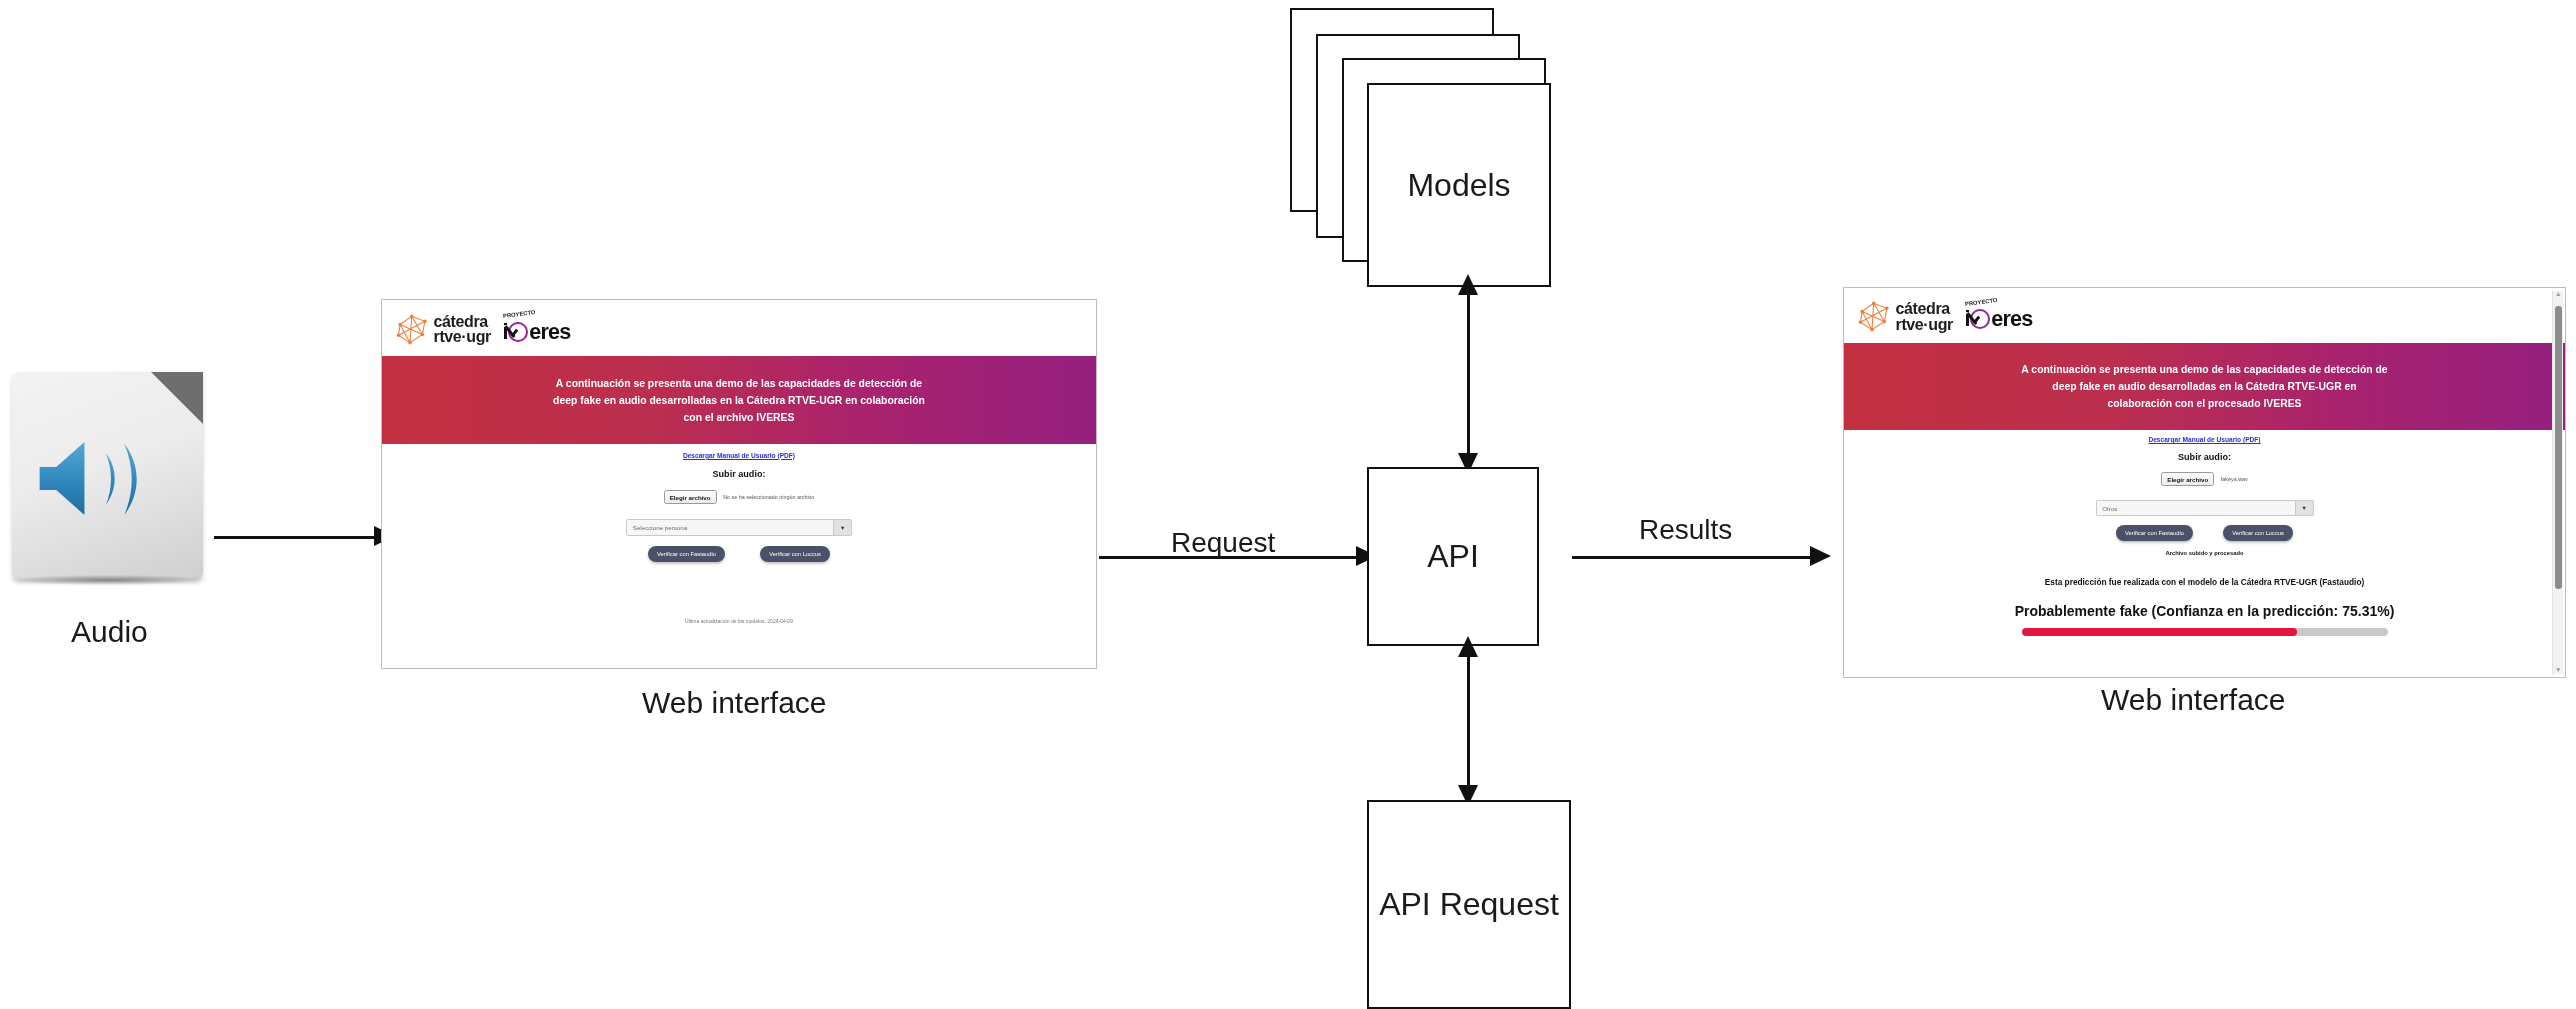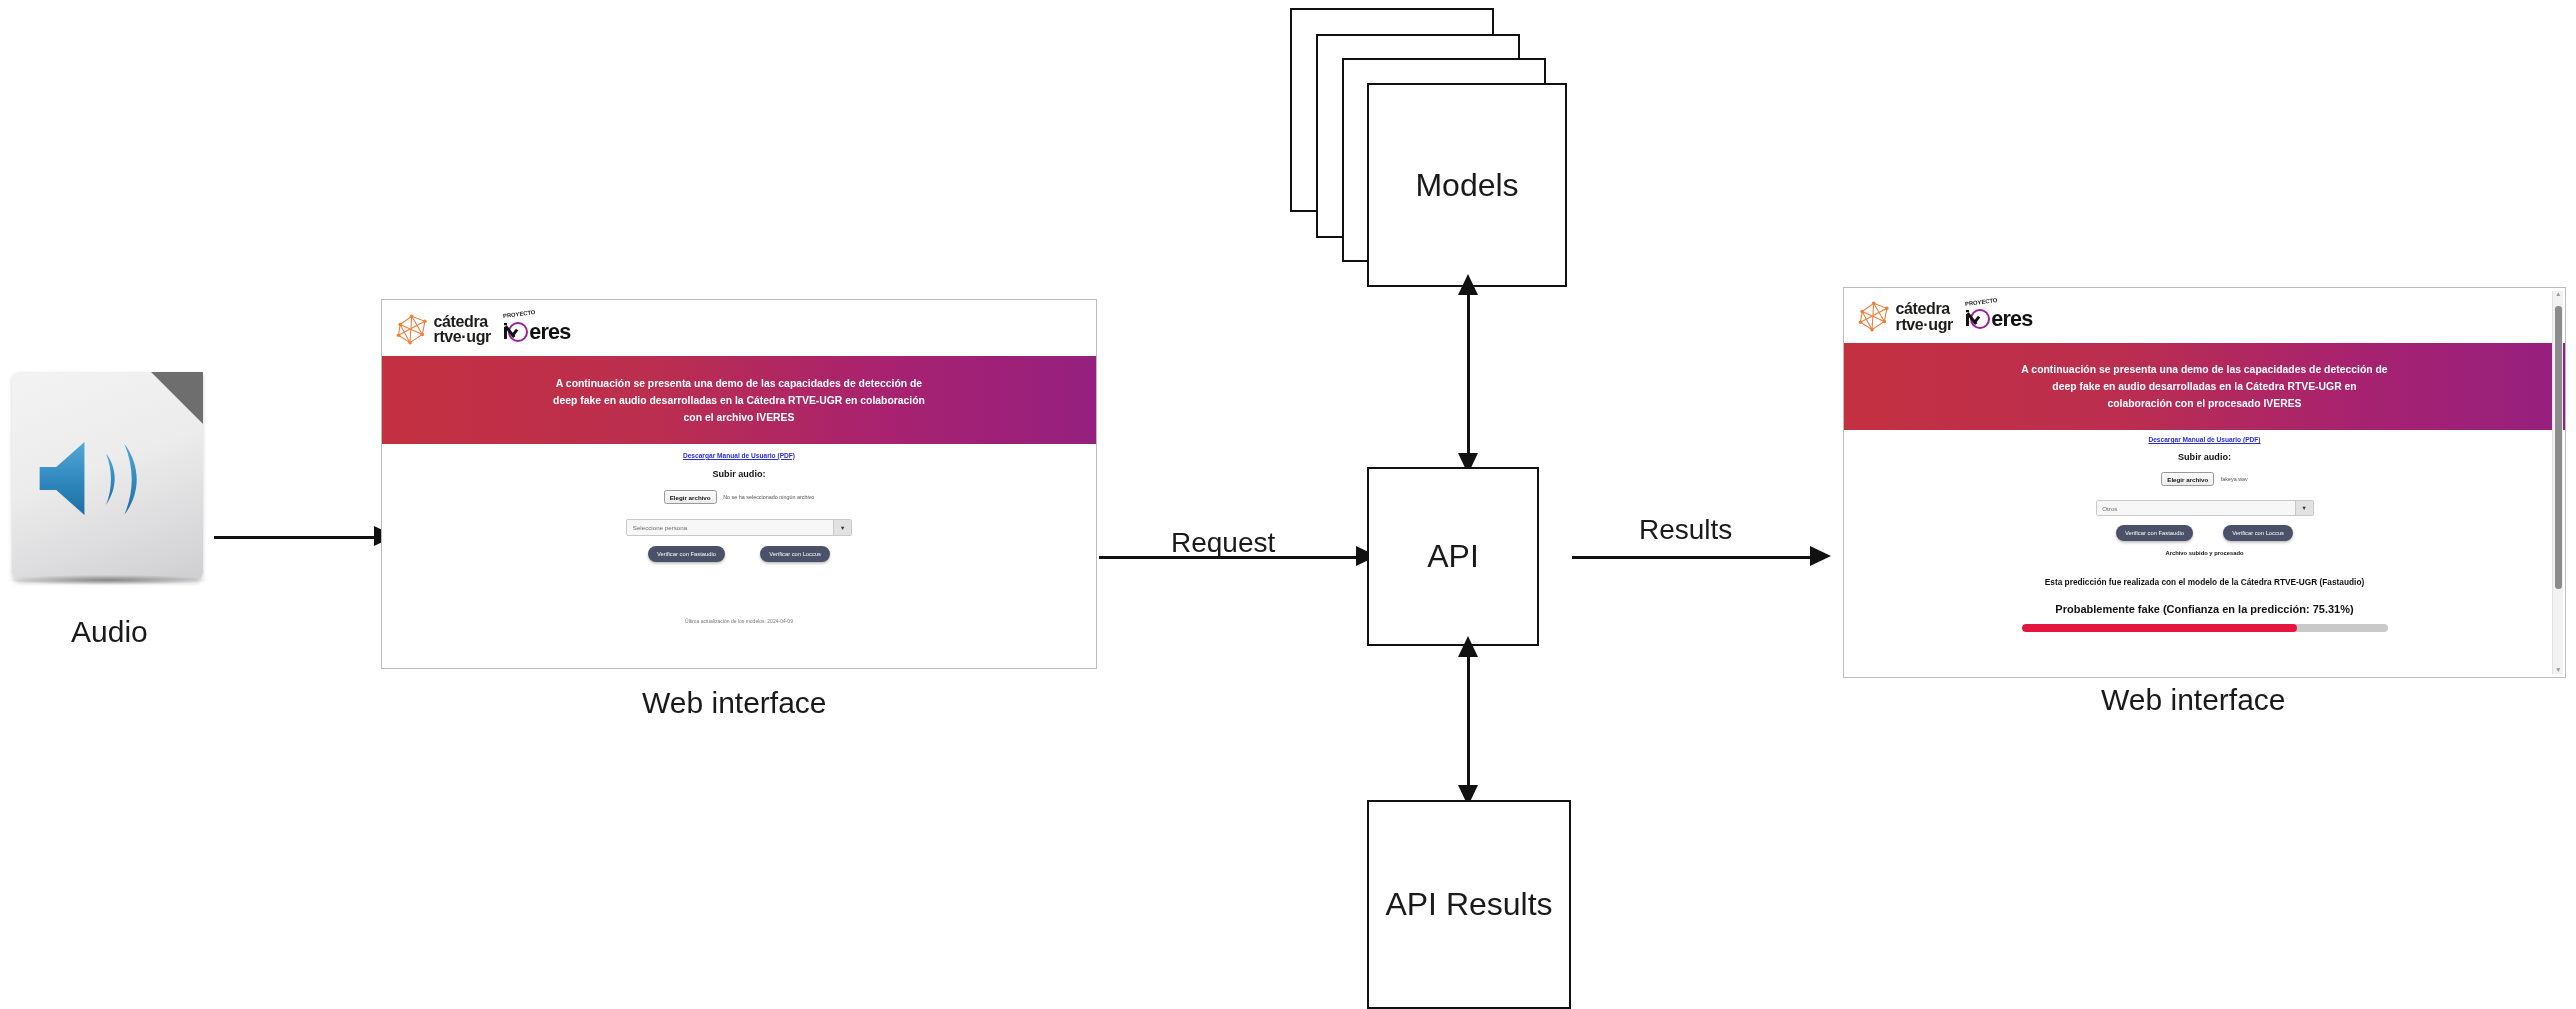--- a/index.html
+++ b/index.html
@@ -167,38 +167,38 @@
 
   <div class="caption" style="left:642px;top:686px;">Web interface</div>
 
   <div class="edge edge-h" style="left:1099px;top:556px;width:263px;"></div>
   <div class="arrowhead ah-right" style="left:1356px;top:546px;"></div>
   <div class="edgelabel" style="left:1171px;top:527px;">Request</div>
 
   <div class="stackcard" style="left:1290px;top:7.5px;width:204px;height:204px;"></div>
   <div class="stackcard" style="left:1316px;top:34px;width:204px;height:204px;"></div>
   <div class="stackcard" style="left:1342px;top:58px;width:204px;height:204px;"></div>
-  <div class="dbox" style="left:1367px;top:83px;width:200px;height:204px;">
+  <div class="dbox" style="left:1367px;top:83px;width:184px;height:204px;">
     <span>Models</span>
   </div>
 
   <div class="edge edge-v" style="left:1467px;top:287px;height:179px;"></div>
   <div class="arrowhead ah-up" style="left:1458px;top:274px;"></div>
   <div class="arrowhead ah-down" style="left:1458px;top:453px;"></div>
 
   <div class="dbox" style="left:1367px;top:467px;width:172px;height:179px;">
     <span>API</span>
   </div>
 
   <div class="edge edge-v" style="left:1467px;top:646px;height:154px;"></div>
   <div class="arrowhead ah-up" style="left:1458px;top:636px;"></div>
   <div class="arrowhead ah-down" style="left:1458px;top:785px;"></div>
 
   <div class="dbox" style="left:1367px;top:800px;width:204px;height:209px;">
-    <span>API Results</span>
+    <span>API Request</span>
   </div>
 
   <div class="edge edge-h" style="left:1572px;top:556px;width:243px;"></div>
   <div class="arrowhead ah-right" style="left:1810px;top:546px;"></div>
   <div class="edgelabel" style="left:1639px;top:514px;">Results</div>
 
   <div class="webpanel" style="left:1843px;top:287px;width:723px;height:391px;">
 
     <div class="wp-logobar" style="height:42px;">
       <div class="logo-catedra">
@@ -250,21 +250,21 @@
       <div class="wp-select" style="width:218px;height:16.6px;margin-top:13.3px;">
         <span class="sv" style="font-size:6.2px;padding-left:5.8px;">Otros</span>
         <span class="sc" style="width:16.6px;font-size:5.8px;">▼</span>
       </div>
       <div class="wp-btnrow" style="margin-top:8.3px;gap:30px;">
         <span class="wp-btn" style="font-size:5.8px;padding:5px 9.1px;">Verificar con Fastaudio</span>
         <span class="wp-btn" style="font-size:5.8px;padding:5px 9.1px;">Verificar con Loccus</span>
       </div>
       <div class="wp-status" style="font-size:5.8px;margin-top:9.1px;">Archivo subido y procesado</div>
       <div class="wp-result" style="font-size:8.3px;margin-top:21.6px;">Esta predicción fue realizada con el modelo de la Cátedra RTVE-UGR (Fastaudio)</div>
-      <div class="wp-result" style="font-size:11px;margin-top:16px;">Probablemente fake (Confianza en la predicción: 75.31%)</div>
+      <div class="wp-result" style="font-size:14px;margin-top:16px;">Probablemente fake (Confianza en la predicción: 75.31%)</div>
       <div class="wp-bar" id="conf-bar" style="width:366px;height:7.5px;margin-top:9.1px;">
         <div class="wp-bar-fill" id="conf-fill" style="width: 75.31%;"></div>
       </div>
     </div>
 
     <div class="wp-scroll">
       <span class="wp-scroll-arrow" style="top:0;">▲</span>
       <div class="wp-scroll-thumb"></div>
       <span class="wp-scroll-arrow" style="bottom:0;">▼</span>
     </div>

